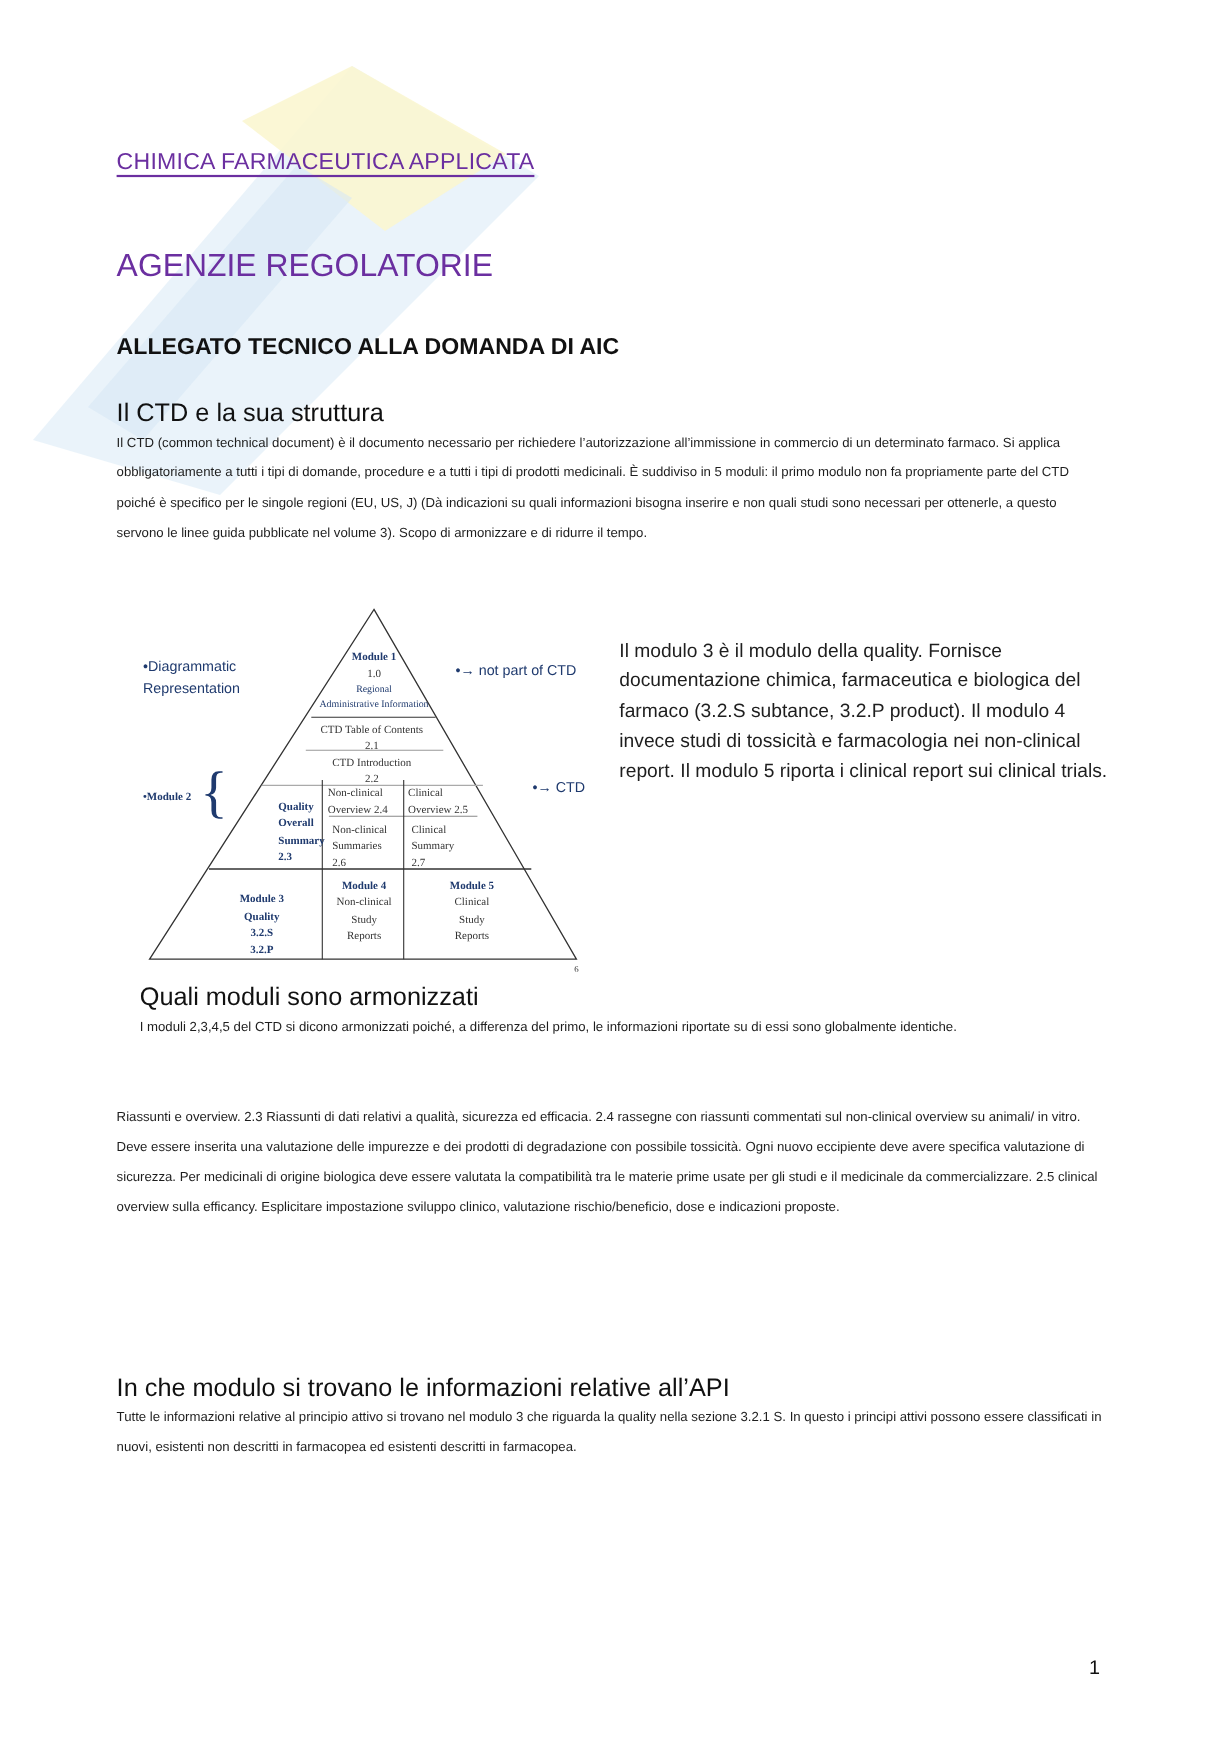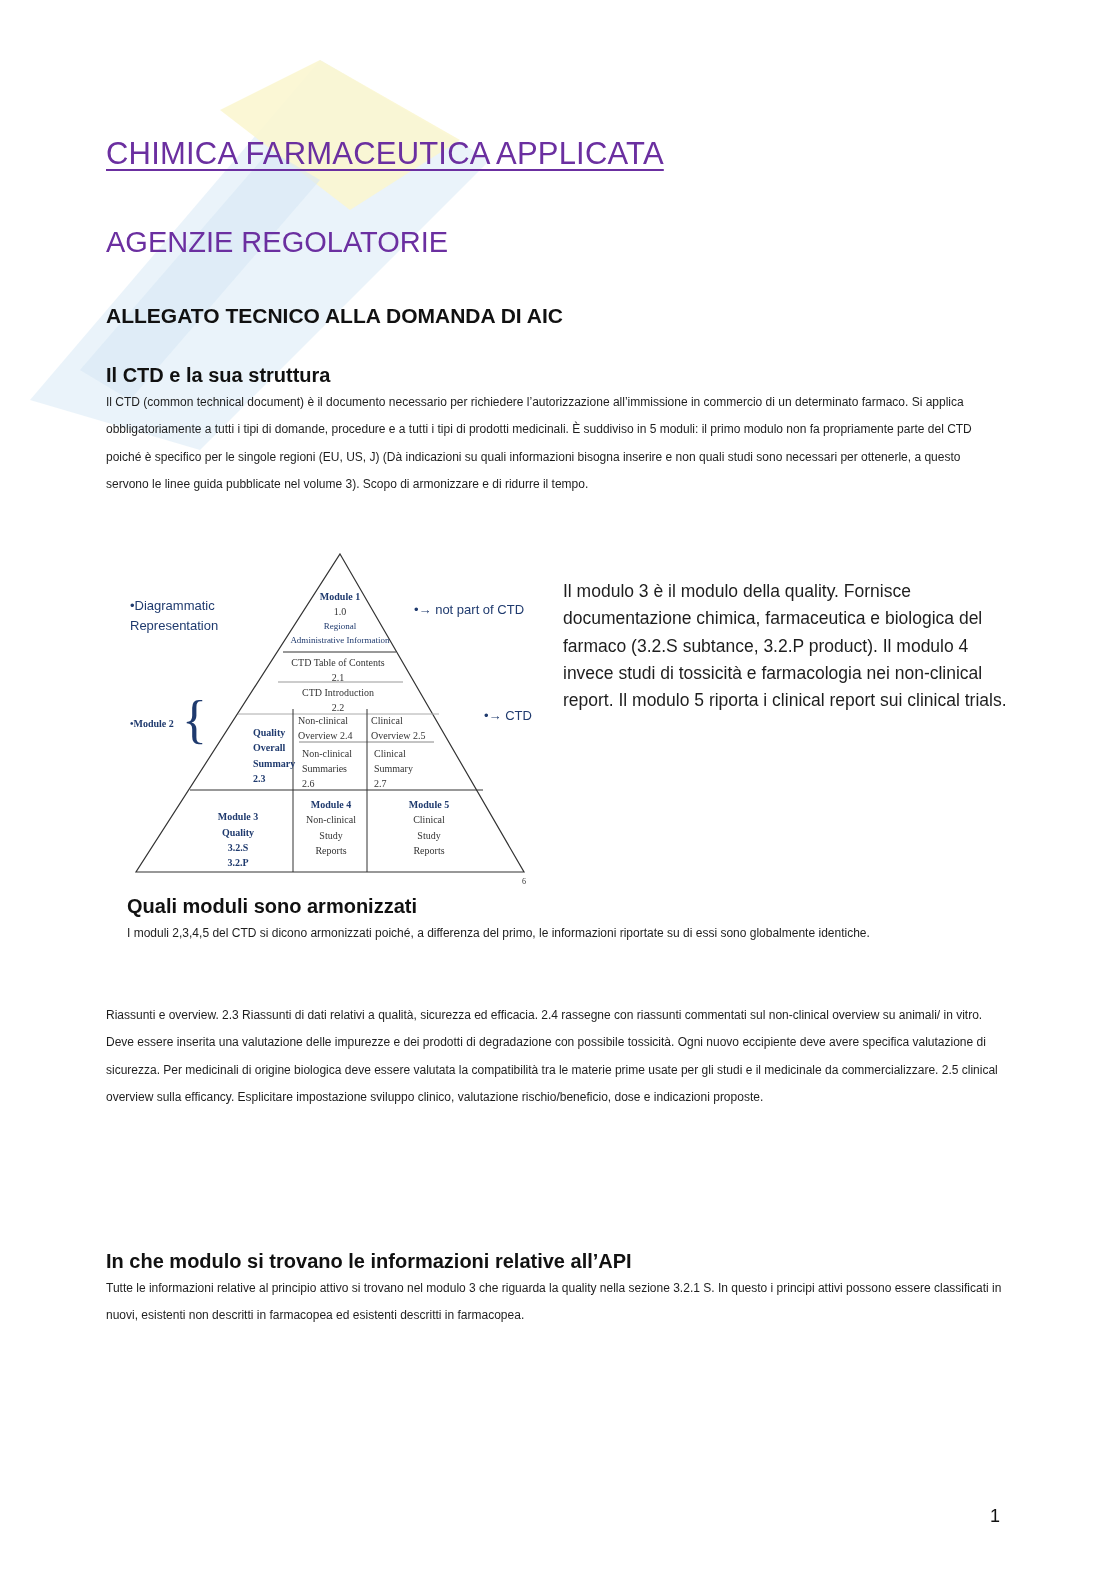--- a/index.html
+++ b/index.html
@@ -1,24 +1,24 @@
 <!DOCTYPE html>
 <html><head>
 <meta charset="utf-8">
 <style>
   html, body { margin: 0; padding: 0; background: #ffffff; }
   body { width: 1116px; height: 1579px; position: relative; overflow: hidden;
          font-family: "Liberation Sans", sans-serif; color: #1a1a1a; }
   .watermark { position: absolute; left: 20px; top: 40px; width: 480px; height: 420px; pointer-events: none; }
   .page { position: absolute; left: 106px; top: 0; width: 900px; }
-  .title { position: absolute; top: 136px; left: 0; font-size: 31px; color: #6b2fa0;
+  .title { position: absolute; top: 136px; left: 0; font-size: 21px; color: #6b2fa0;
            text-decoration: underline; text-decoration-thickness: 2px; text-underline-offset: 5px; letter-spacing: 0.2px; }
   .subtitle { position: absolute; top: 226px; left: 0; font-size: 29px; color: #6b2fa0; text-align: center; }
   .h2 { position: absolute; top: 304px; left: 0; font-size: 21px; font-weight: bold; color: #111; }
-  .h3 { font-size: 20px; font-weight: bold; color: #111; line-height: 27px; }
+  .h3 { font-size: 23px; font-weight: normal; color: #111; line-height: 27px; }
   .p { font-size: 12px; line-height: 27.3px; color: #1e1e1e; }
   .block { position: absolute; left: 0; width: 900px; }
   .side-text { position: absolute; left: 457px; top: 578px; width: 445px; font-size: 17.5px; line-height: 27.3px; color: #1e1e1e; }
   .diagram { position: absolute; left: 12px; top: 552px; width: 432px; height: 336px; }
   .diagram svg { width: 100%; height: 100%; }
   .pagenum { position: absolute; left: 990px; top: 1506px; font-size: 18px; color: #111; }
 </style>
 </head>
 <body>
 

